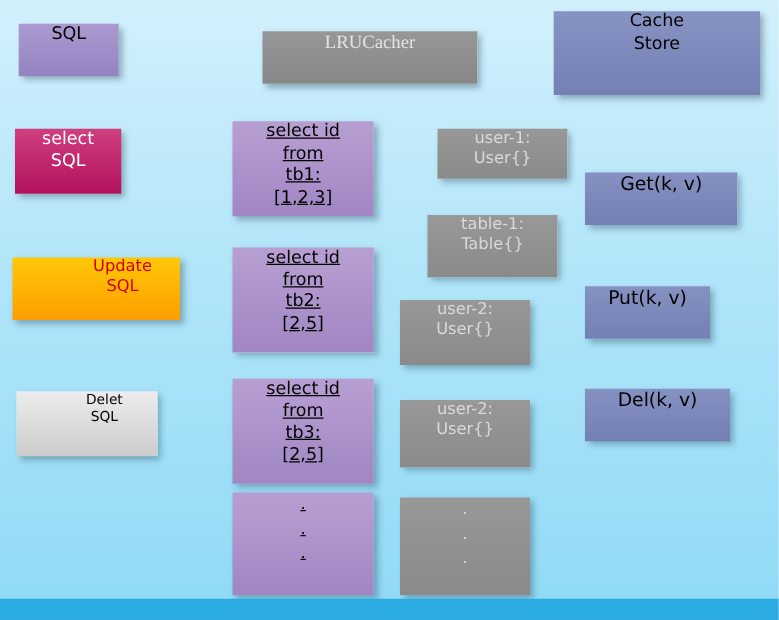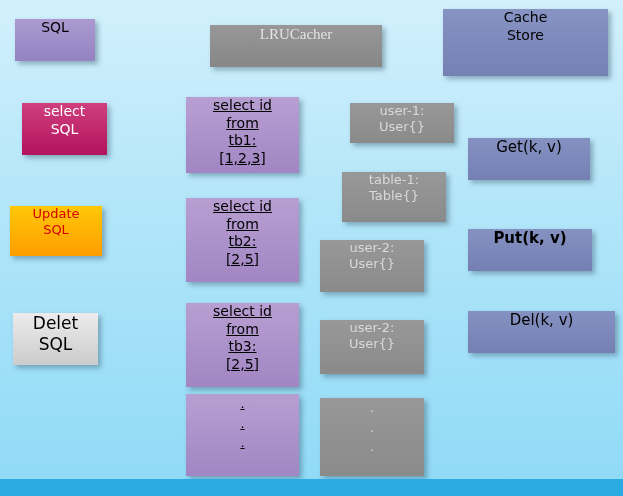--- a/index.html
+++ b/index.html
@@ -24,23 +24,23 @@
     position: absolute;
     display: flex;
     justify-content: center;
     text-align: center;
     box-shadow: 3px 3px 5px rgba(60,90,110,0.45);
   }
   .label { white-space: pre-line; line-height: 1.25; }
 
   
   .purple-sm   { background: linear-gradient(180deg, #ab99d0 0%, #9583c2 100%); color: #000; font-size: 14px; }
-  .magenta     { background: linear-gradient(180deg, #cf3f7e 0%, #b3125c 100%); color: #fff; font-size: 14px; margin-left: 10px; }
-  .orange      { background: linear-gradient(180deg, #ffc808 0%, #ff9d00 100%); color: #d40000; font-size: 13px; }
-  .silver      { background: linear-gradient(180deg, #ececec 0%, #cccccc 100%); color: #000; font-size: 17px; }
+  .magenta     { background: linear-gradient(180deg, #cf3f7e 0%, #b3125c 100%); color: #fff; font-size: 14px; }
+  .orange      { background: linear-gradient(180deg, #ffc808 0%, #ff9d00 100%); color: #d40000; font-size: 13px; padding-left: 42px; }
+  .silver      { background: linear-gradient(180deg, #ececec 0%, #cccccc 100%); color: #000; font-size: 11px; padding-left: 28px; }
   .gray-head   { background: linear-gradient(180deg, #979797 0%, #878787 100%); color: #e4e4e4; font-size: 15px; }
   .purple-box  { background: linear-gradient(180deg, #b89fd2 0%, #a186c3 100%); color: #000; font-size: 14px; text-decoration: underline; }
   .gray-box    { background: linear-gradient(180deg, #989898 0%, #8a8a8a 100%); color: #d9d9d9; font-size: 13px; }
   .slate       { background: linear-gradient(180deg, #8591c1 0%, #7480b2 100%); color: #000; font-size: 15px; }
   .slate-head  { background: linear-gradient(180deg, #8793c3 0%, #7580b3 100%); color: #000; font-size: 14px; }
 
   .dots { line-height: 1.5; font-size: 13px; }
 </style>
 </head>
 <body>
@@ -125,23 +125,23 @@
 
   <div class="box slate" style="left:468px; top:138px; width:122px; height:42px;">
     <span class="label">Get(k, v)</span>
   </div>
 
   <div class="box slate-head" style="left:443px; top:9px; width:165px; height:67px;">
     <span class="label">Cache
 Store</span>
   </div>
 
-  <div class="box slate" style="left:468px; top:229px; width:124px; height:42px;font-weight:bold;">
+  <div class="box slate" style="left:468px; top:229px; width:100px; height:42px;">
     <span class="label">Put(k, v)</span>
   </div>
 
-  <div class="box slate" style="left:468px; top:311px; width:147px; height:42px;">
+  <div class="box slate" style="left:468px; top:311px; width:116px; height:42px;">
     <span class="label">Del(k, v)</span>
   </div>
 
   <div class="bottom-bar"></div>
 
 </div>
 
 </body></html>

